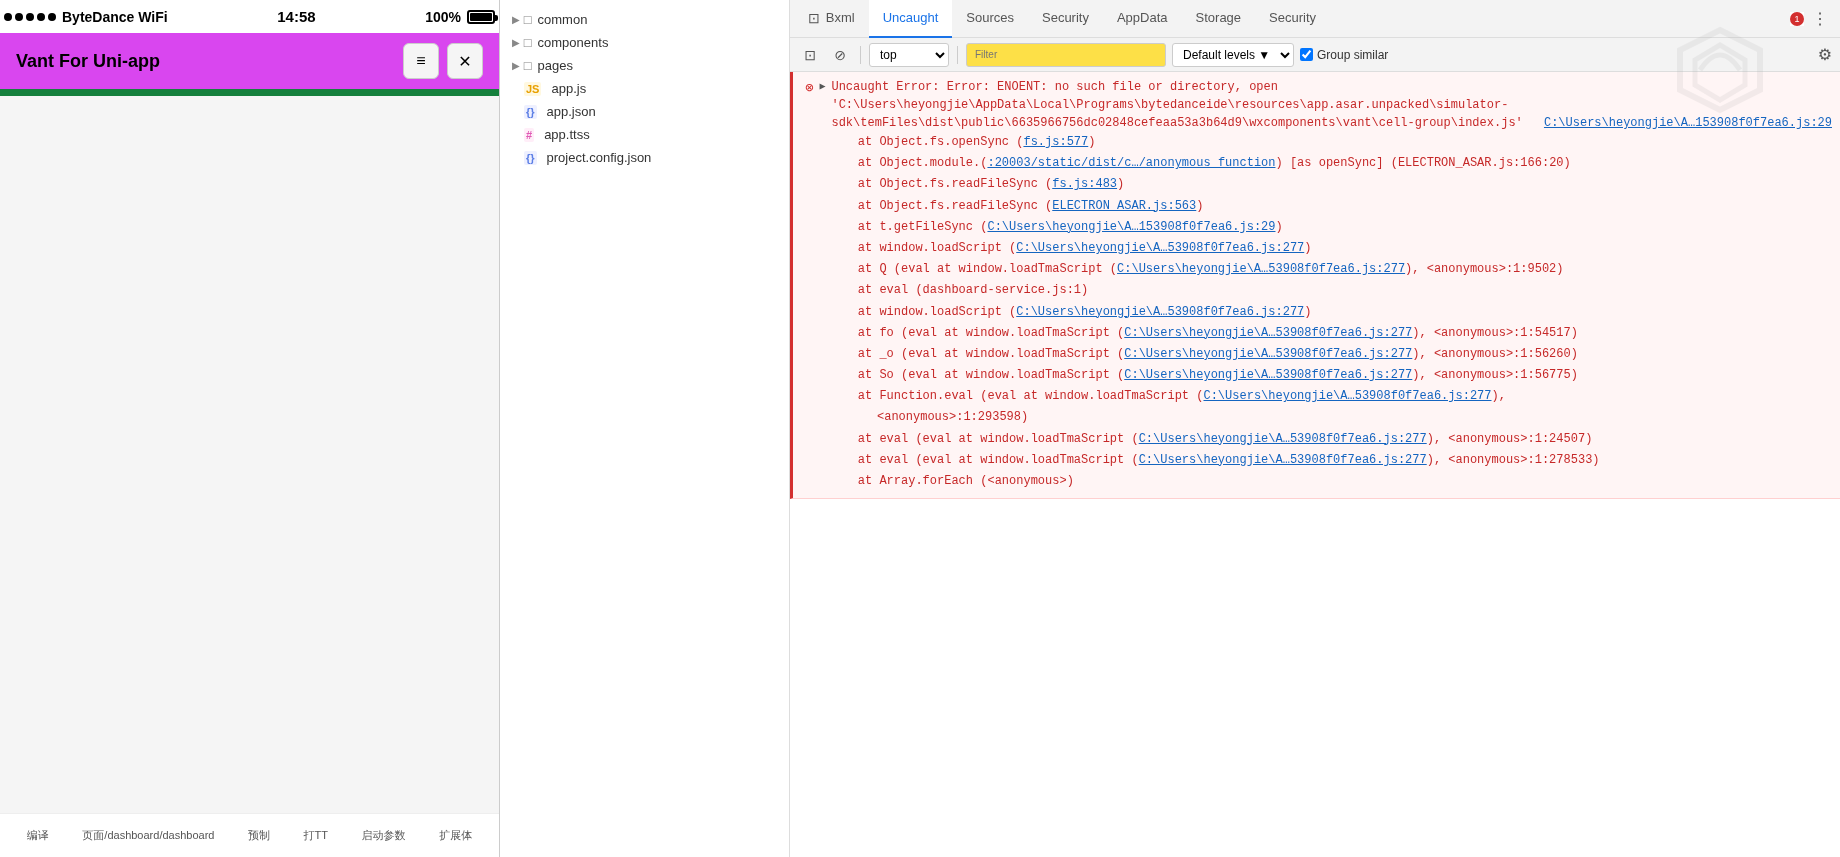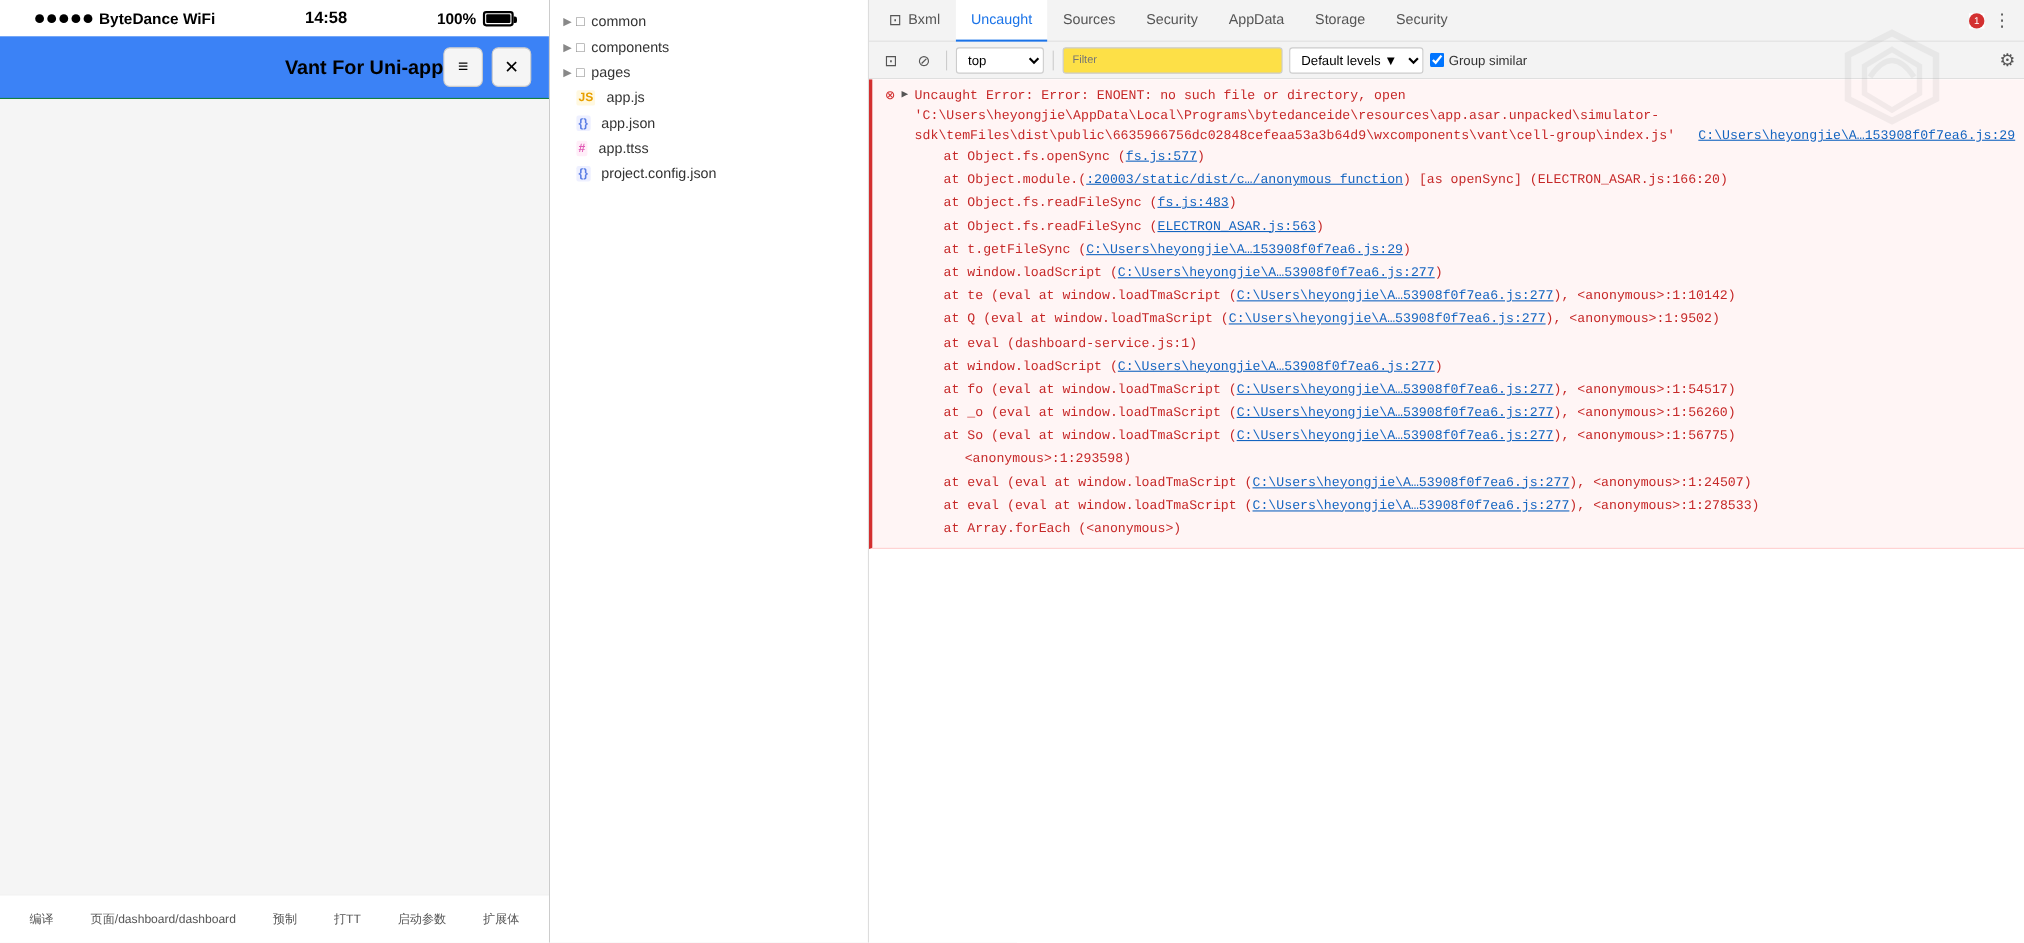--- a/index.html
+++ b/index.html
@@ -11,41 +11,41 @@
       height: 857px;
       background: #ffffff;
       border-right: 1px solid #ccc;
       display: flex;
       flex-direction: column;
       flex-shrink: 0;
     }
     .phone-status-bar {
       display: flex;
       justify-content: space-between;
-      padding: 8px 32px;
+      padding: 8px 4px;
       font-size: 14px;
       font-weight: 600;
       background: #fff;
     }
     .status-left { display: flex; align-items: center; gap: 6px; }
     .status-dots { display: flex; gap: 3px; }
     .status-dot { width: 8px; height: 8px; background: #000; border-radius: 50%; }
     .status-time { font-size: 15px; font-weight: 600; }
     .status-right { display: flex; align-items: center; gap: 6px; font-size: 14px; }
     .battery-icon { width: 28px; height: 14px; border: 2px solid #000; border-radius: 3px; position: relative; display: inline-block; }
     .battery-icon::after { content: ''; position: absolute; right: -5px; top: 3px; width: 3px; height: 6px; background: #000; border-radius: 0 2px 2px 0; }
     .battery-fill { position: absolute; left: 1px; top: 1px; right: 1px; bottom: 1px; background: #000; border-radius: 1px; }
 
     .phone-nav-bar {
       display: flex;
       align-items: center;
-      justify-content: flex-end;
+      justify-content: space-between;
       padding: 10px 16px;
-      background: #3b82f6;
-      border-bottom: 1px solid #15803d;
+      background: #d946ef;
+      border-bottom: 7px solid #15803d;
     }
     .phone-title { font-size: 18px; font-weight: 700; color: #000; }
     .phone-nav-icons { display: flex; gap: 8px; }
     .phone-icon-btn {
       width: 36px; height: 36px;
       border: 1px solid #ccc;
       border-radius: 6px;
       background: #f5f5f5;
       display: flex; align-items: center; justify-content: center;
       cursor: pointer;
@@ -394,39 +394,39 @@
         <div class="stack-line">
           &nbsp;&nbsp;&nbsp;&nbsp;at Object.fs.readFileSync (<span class="error-link">ELECTRON_ASAR.js:563</span>)
         </div>
         <div class="stack-line">
           &nbsp;&nbsp;&nbsp;&nbsp;at t.getFileSync (<span class="error-link">C:\Users\heyongjie\A…153908f0f7ea6.js:29</span>)
         </div>
         <div class="stack-line">
           &nbsp;&nbsp;&nbsp;&nbsp;at window.loadScript (<span class="error-link">C:\Users\heyongjie\A…53908f0f7ea6.js:277</span>)
         </div>
         <div class="stack-line">
-          &nbsp;&nbsp;&nbsp;&nbsp;at te (eval at window.loadTmaScript (<span class="error-link">C:\Users\heyongjie\A…53908f0f7ea6.js:277</span>), &lt;anonymous&gt;:1:10142)
-        </div>
-        <div class="stack-line">
           &nbsp;&nbsp;&nbsp;&nbsp;at Q (eval at window.loadTmaScript (<span class="error-link">C:\Users\heyongjie\A…53908f0f7ea6.js:277</span>), &lt;anonymous&gt;:1:9502)
         </div>
         <div class="stack-line">
           &nbsp;&nbsp;&nbsp;&nbsp;at eval (dashboard-service.js:1)
         </div>
         <div class="stack-line">
           &nbsp;&nbsp;&nbsp;&nbsp;at window.loadScript (<span class="error-link">C:\Users\heyongjie\A…53908f0f7ea6.js:277</span>)
         </div>
         <div class="stack-line">
           &nbsp;&nbsp;&nbsp;&nbsp;at fo (eval at window.loadTmaScript (<span class="error-link">C:\Users\heyongjie\A…53908f0f7ea6.js:277</span>), &lt;anonymous&gt;:1:54517)
         </div>
         <div class="stack-line">
           &nbsp;&nbsp;&nbsp;&nbsp;at _o (eval at window.loadTmaScript (<span class="error-link">C:\Users\heyongjie\A…53908f0f7ea6.js:277</span>), &lt;anonymous&gt;:1:56260)
         </div>
         <div class="stack-line">
           &nbsp;&nbsp;&nbsp;&nbsp;at So (eval at window.loadTmaScript (<span class="error-link">C:\Users\heyongjie\A…53908f0f7ea6.js:277</span>), &lt;anonymous&gt;:1:56775)
+        </div>
+        <div class="stack-line">
+          &nbsp;&nbsp;&nbsp;&nbsp;at Function.eval (eval at window.loadTmaScript (<span class="error-link">C:\Users\heyongjie\A…53908f0f7ea6.js:277</span>),
         </div>
         <div class="stack-line stack-line-indent">
           &lt;anonymous&gt;:1:293598)
         </div>
         <div class="stack-line">
           &nbsp;&nbsp;&nbsp;&nbsp;at eval (eval at window.loadTmaScript (<span class="error-link">C:\Users\heyongjie\A…53908f0f7ea6.js:277</span>), &lt;anonymous&gt;:1:24507)
         </div>
         <div class="stack-line">
           &nbsp;&nbsp;&nbsp;&nbsp;at eval (eval at window.loadTmaScript (<span class="error-link">C:\Users\heyongjie\A…53908f0f7ea6.js:277</span>), &lt;anonymous&gt;:1:278533)
         </div>

